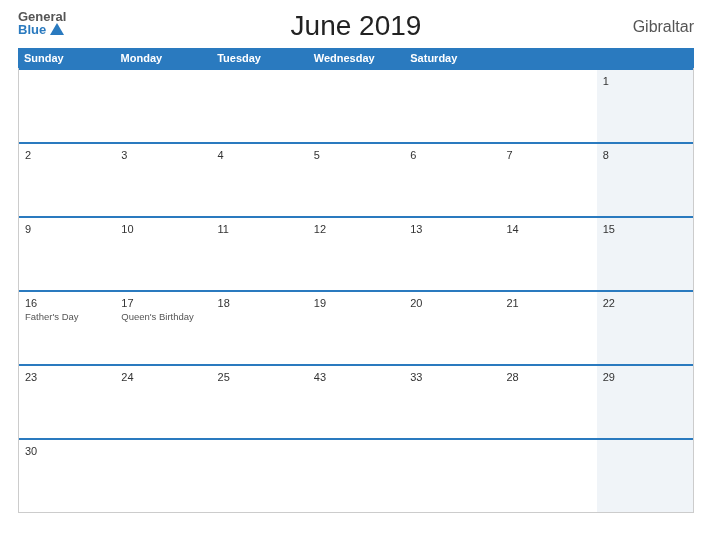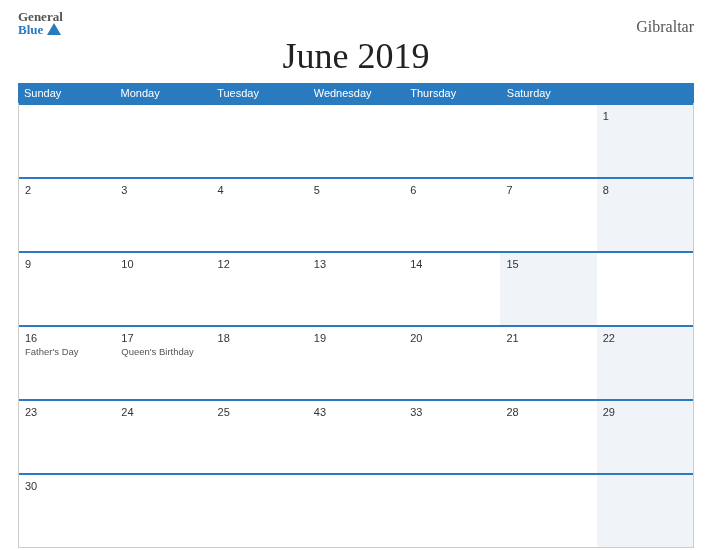--- a/index.html
+++ b/index.html
@@ -15,21 +15,20 @@
       height: 550px;
       background: #fff;
       padding: 10px 18px 10px 18px;
     }
     .header {
       display: flex;
       align-items: center;
       justify-content: center;
       position: relative;
       margin-bottom: 6px;
-      font-family: Liberation Serif, serif;
     }
     .logo {
       position: absolute;
       left: 0;
       top: 0;
       display: flex;
       flex-direction: column;
       line-height: 1;
     }
     .logo-general {
@@ -47,40 +46,39 @@
     .logo-triangle {
       width: 0;
       height: 0;
       border-left: 7px solid transparent;
       border-right: 7px solid transparent;
       border-bottom: 12px solid #2a7abf;
       display: inline-block;
       margin-left: 2px;
     }
     .title {
-      font-size: 36px;
+      font-size: 28px;
       font-weight: normal;
       color: #222;
       text-align: left;
-      margin-top: 25px;
     }
     .country {
       position: absolute;
       right: 0;
       top: 8px;
       font-size: 16px;
       color: #555;
     }
     .day-headers {
       display: grid;
       grid-template-columns: repeat(7, 1fr);
       background: #2a7abf;
       color: #fff;
       font-size: 11px;
-      font-weight: normal;
+      font-weight: bold;
     }
     .day-header {
       padding: 4px 6px;
       text-align: left;
     }
     .calendar-grid {
       display: flex;
       flex-direction: column;
       border-left: 1px solid #ccc;
       border-right: 1px solid #ccc;
@@ -134,21 +132,20 @@
     </div>
     <h1 class="title">June 2019</h1>
     <div class="country">Gibraltar</div>
   </div>
 
   <div class="day-headers">
     <div class="day-header">Sunday</div>
     <div class="day-header">Monday</div>
     <div class="day-header">Tuesday</div>
     <div class="day-header">Wednesday</div>
-    <div class="day-header">Thursday</div>
     <div class="day-header">Saturday</div>
   </div>
 
   <div class="calendar-grid" id="calendar-grid">
   <div class="calendar-row">
         <div class="calendar-cell"></div>
         <div class="calendar-cell"></div>
         <div class="calendar-cell"></div>
         <div class="calendar-cell"></div>
         <div class="calendar-cell"></div>
@@ -181,20 +178,23 @@
         </div>
       </div>
       <div class="calendar-row">
         <div class="calendar-cell">
           <span class="cell-date">9</span>
         </div>
         <div class="calendar-cell">
           <span class="cell-date">10</span>
         </div>
         <div class="calendar-cell">
+          <span class="cell-date">11</span>
+        </div>
+        <div class="calendar-cell">
           <span class="cell-date">12</span>
         </div>
         <div class="calendar-cell">
           <span class="cell-date">13</span>
         </div>
         <div class="calendar-cell">
           <span class="cell-date">14</span>
         </div>
         <div class="calendar-cell col-sat">
           <span class="cell-date">15</span>

